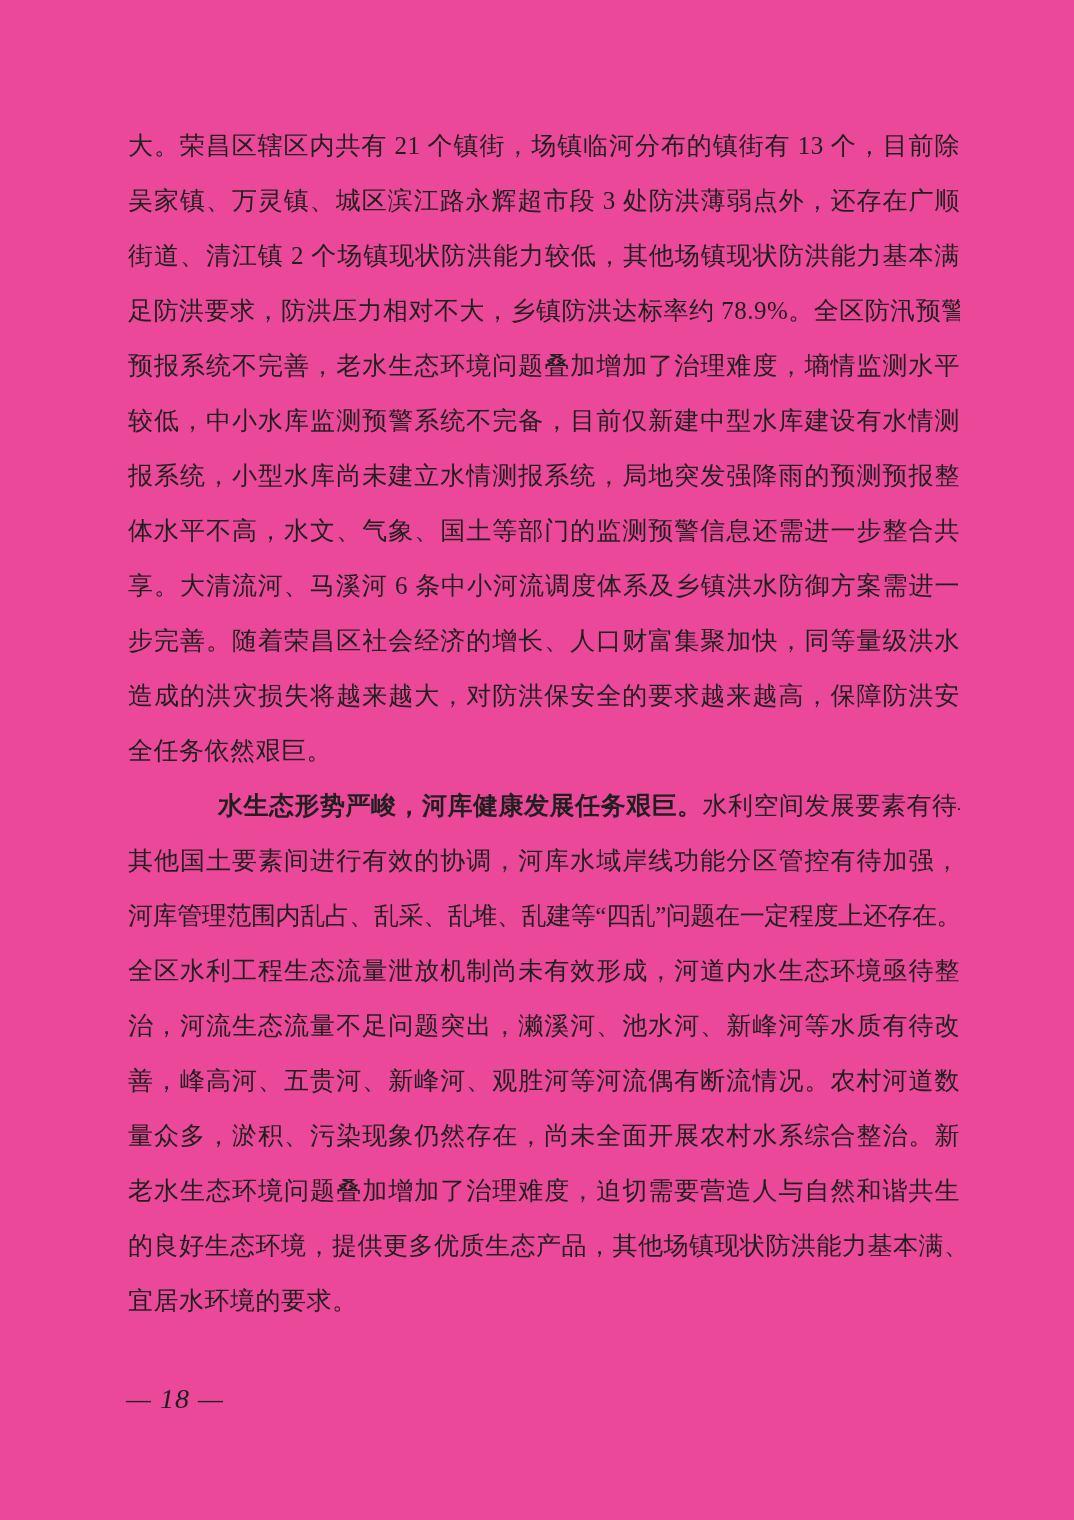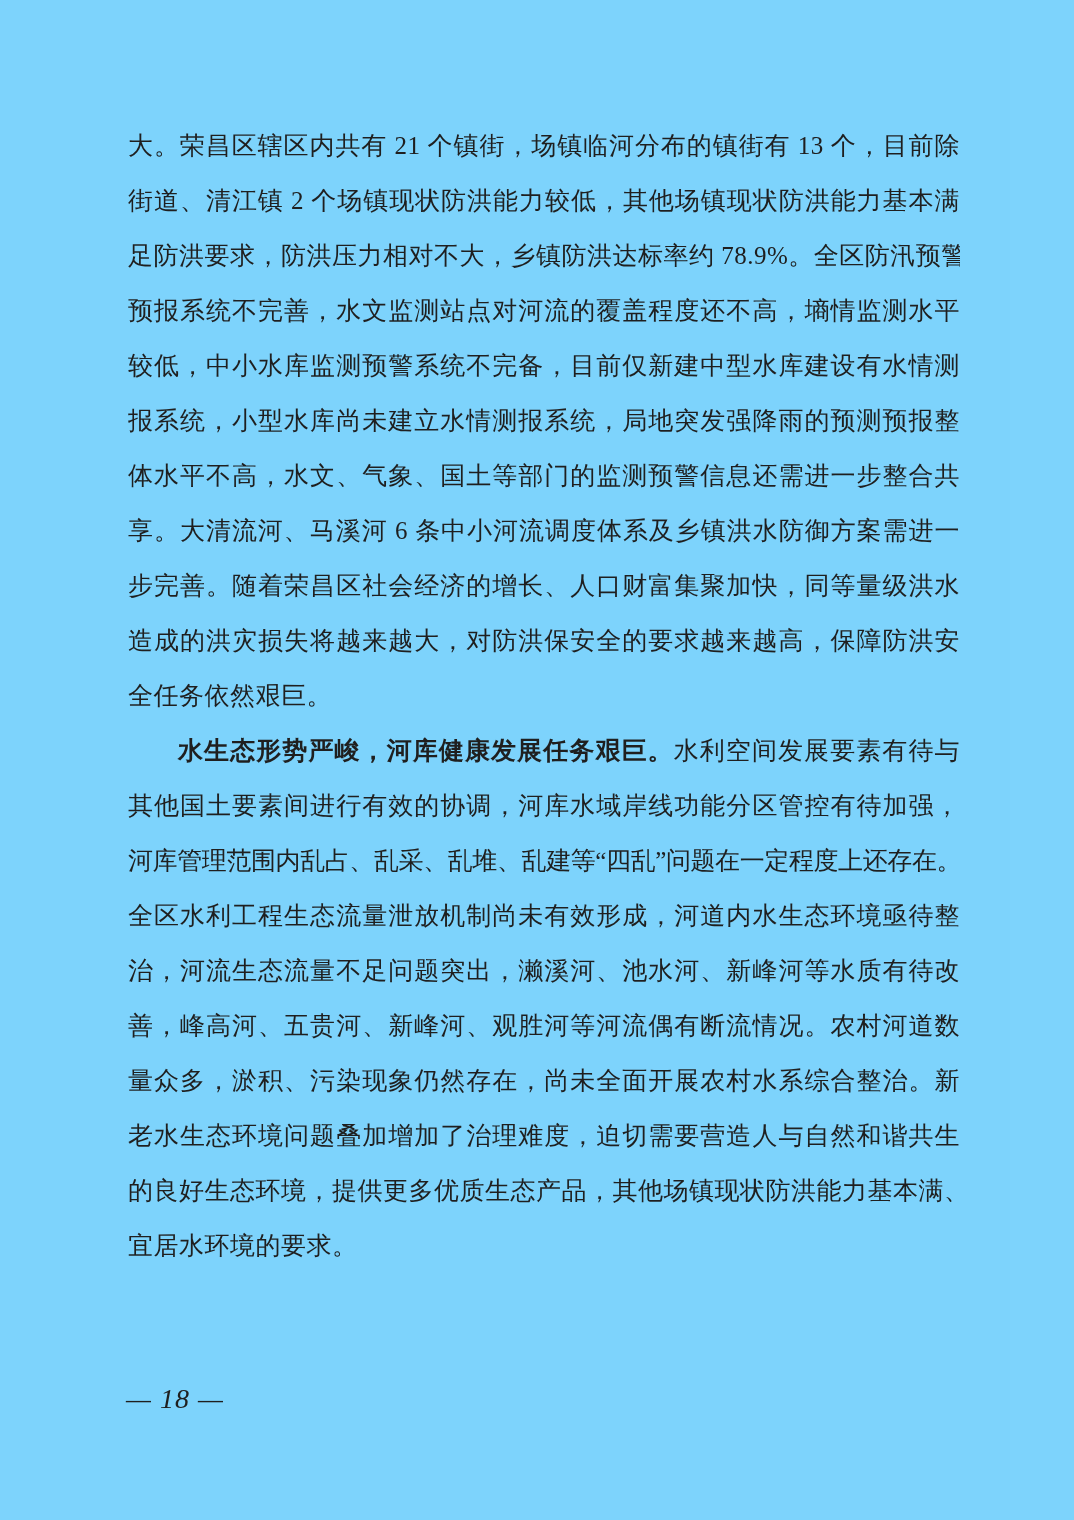--- a/index.html
+++ b/index.html
@@ -4,21 +4,21 @@
 <style>
   html, body {
     margin: 0;
     padding: 0;
     background: #ffffff;
   }
   .page {
     position: relative;
     width: 1074px;
     height: 1520px;
-    background: #7dd3fc;
+    background: #ec4899;
     overflow: hidden;
     font-family: "Liberation Serif", "DejaVu Serif", serif;
     color: #1f1f1f;
   }
   .text-block {
     position: absolute;
     left: 128px;
     top: 118px;
     width: 832px;
   }
@@ -38,42 +38,44 @@
   }
   .line.indent {
     text-indent: 50px;
   }
   .line.tight {
     letter-spacing: -1.5px;
   }
   .bold-lead {
     font-family: Liberation Mono, monospace;
     font-weight: 700;
+    margin-left: 40px;
   }
   .page-number {
     position: absolute;
     left: 126px;
     top: 1378px;
     font-size: 28px;
     line-height: 42px;
     color: #1f1f1f;
     letter-spacing: 1px;
     font-style: italic;
   }
 </style>
 </head>
 <body>
 
 <div class="page">
   <div class="text-block">
 
     <div class="line">大。荣昌区辖区内共有 21 个镇街，场镇临河分布的镇街有 13 个，目前除</div>
+    <div class="line">吴家镇、万灵镇、城区滨江路永辉超市段 3 处防洪薄弱点外，还存在广顺</div>
     <div class="line">街道、清江镇 2 个场镇现状防洪能力较低，其他场镇现状防洪能力基本满</div>
     <div class="line">足防洪要求，防洪压力相对不大，乡镇防洪达标率约 78.9%。全区防汛预警</div>
-    <div class="line">预报系统不完善，水文监测站点对河流的覆盖程度还不高，墒情监测水平</div>
+    <div class="line">预报系统不完善，老水生态环境问题叠加增加了治理难度，墒情监测水平</div>
     <div class="line">较低，中小水库监测预警系统不完备，目前仅新建中型水库建设有水情测</div>
     <div class="line">报系统，小型水库尚未建立水情测报系统，局地突发强降雨的预测预报整</div>
     <div class="line">体水平不高，水文、气象、国土等部门的监测预警信息还需进一步整合共</div>
     <div class="line">享。大清流河、马溪河 6 条中小河流调度体系及乡镇洪水防御方案需进一</div>
     <div class="line">步完善。随着荣昌区社会经济的增长、人口财富集聚加快，同等量级洪水</div>
     <div class="line">造成的洪灾损失将越来越大，对防洪保安全的要求越来越高，保障防洪安</div>
     <div class="line para-end">全任务依然艰巨。</div>
 
     <div class="line indent">
       <span class="bold-lead">水生态形势严峻，河库健康发展任务艰巨。</span><span>水利空间发展要素有待与</span>

